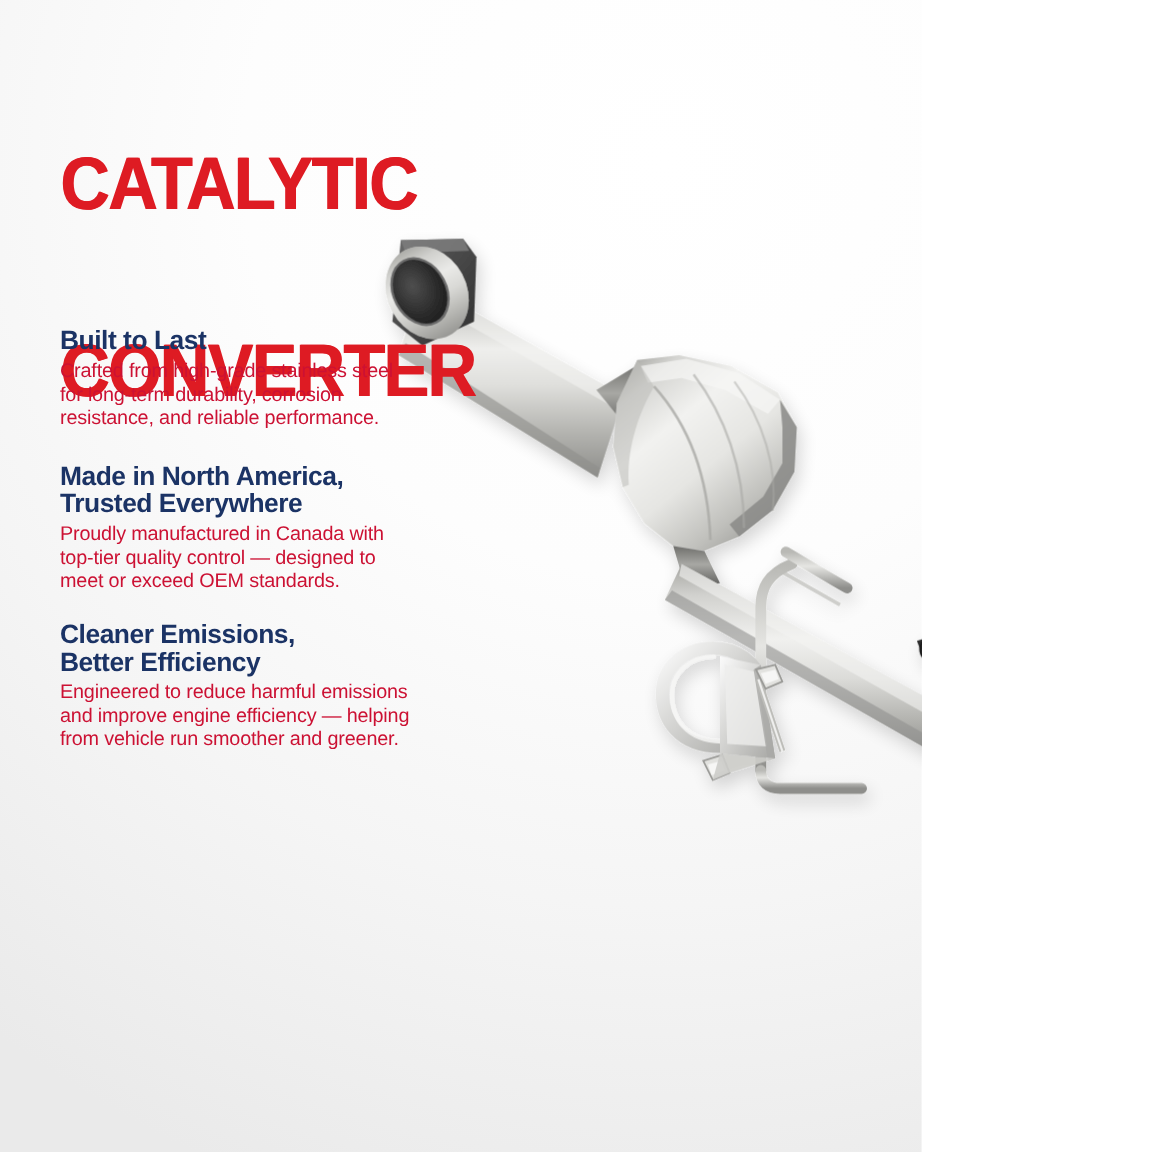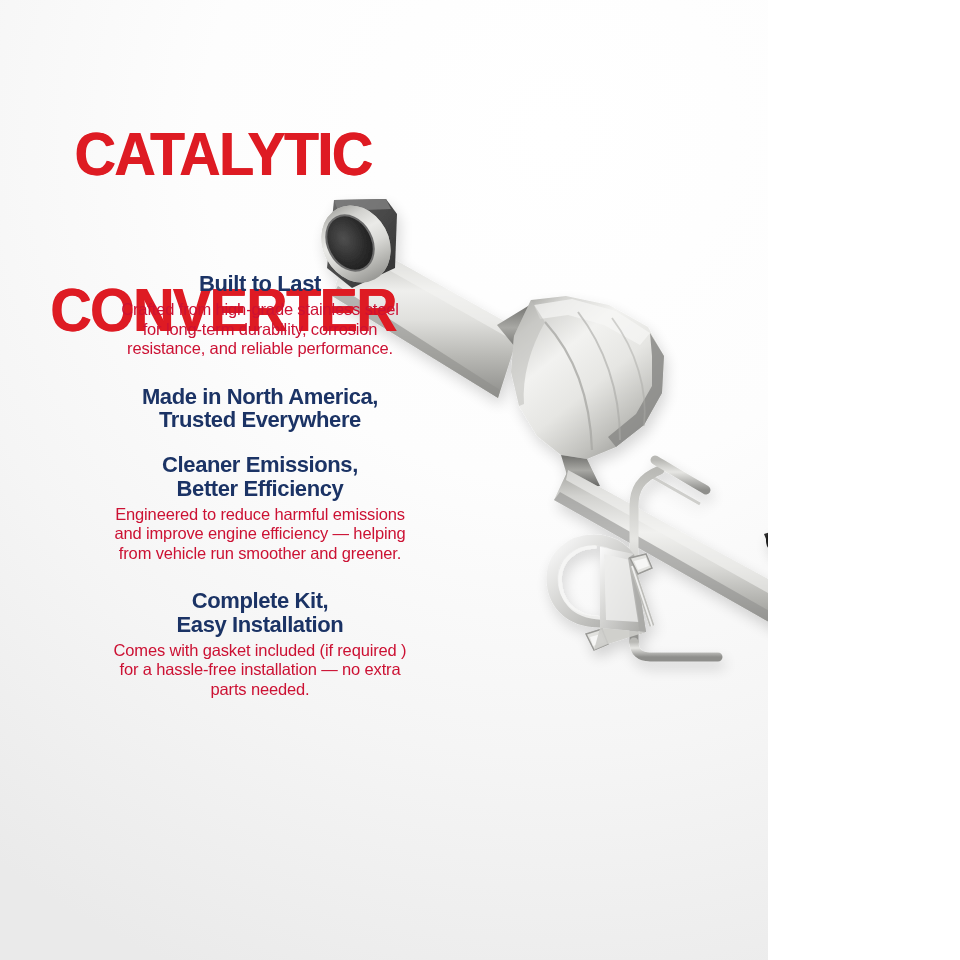--- a/index.html
+++ b/index.html
@@ -5,21 +5,20 @@
   html,body{margin:0;padding:0;}
   body{
     width:960px;height:960px;overflow:hidden;
     font-family:"Liberation Sans","DejaVu Sans",sans-serif;
     background:#ffffff;
   }
   #poster{
     position:relative;width:768px;height:960px;overflow:hidden;
     background:
       radial-gradient(120% 95% at 72% 14%, #ffffff 0%, #fdfdfd 38%, #f5f5f5 68%, #eaeaea 100%);
-    text-align: center;
   }
   
   .title{
     position:absolute;left:50px;top:24px;
     color:var(--brandRed,#DE1B23);
     font-weight:700;
     font-size:62px;
     line-height:0.84;
     letter-spacing:-1.5px;
     transform:scaleX(0.92);
@@ -286,33 +285,29 @@
     <div class="feature f1">
       <div class="f-head" style="color: rgb(27, 51, 101);">Built to Last</div>
       <div class="f-body" style="color: rgb(204, 17, 51);">Crafted from high-grade stainless steel
 for long-term durability, corrosion
 resistance, and reliable performance.</div>
     </div>
 
     <div class="feature f2">
       <div class="f-head" style="color: rgb(27, 51, 101);">Made in North America,
 Trusted Everywhere</div>
+      <div class="f-body" style="color: rgb(204, 17, 51);">Proudly manufactured in Canada with
+top-tier quality control — designed to
+meet or exceed OEM standards.</div>
     </div>
 
     <div class="feature f3">
       <div class="f-head" style="color: rgb(27, 51, 101);">Cleaner Emissions,
 Better Efficiency</div>
       <div class="f-body" style="color: rgb(204, 17, 51);">Engineered to reduce harmful emissions
 and improve engine efficiency — helping
 from vehicle run smoother and greener.</div>
     </div>
 
-    <div class="feature f4">
-      <div class="f-head" style="color: rgb(27, 51, 101);">Complete Kit,
-Easy Installation</div>
-      <div class="f-body" style="color: rgb(204, 17, 51);">Comes with gasket included (if required )
-for a hassle-free installation — no extra
-parts needed.</div>
-    </div>
 
   </div>
 
 </div>
 
 </body></html>

